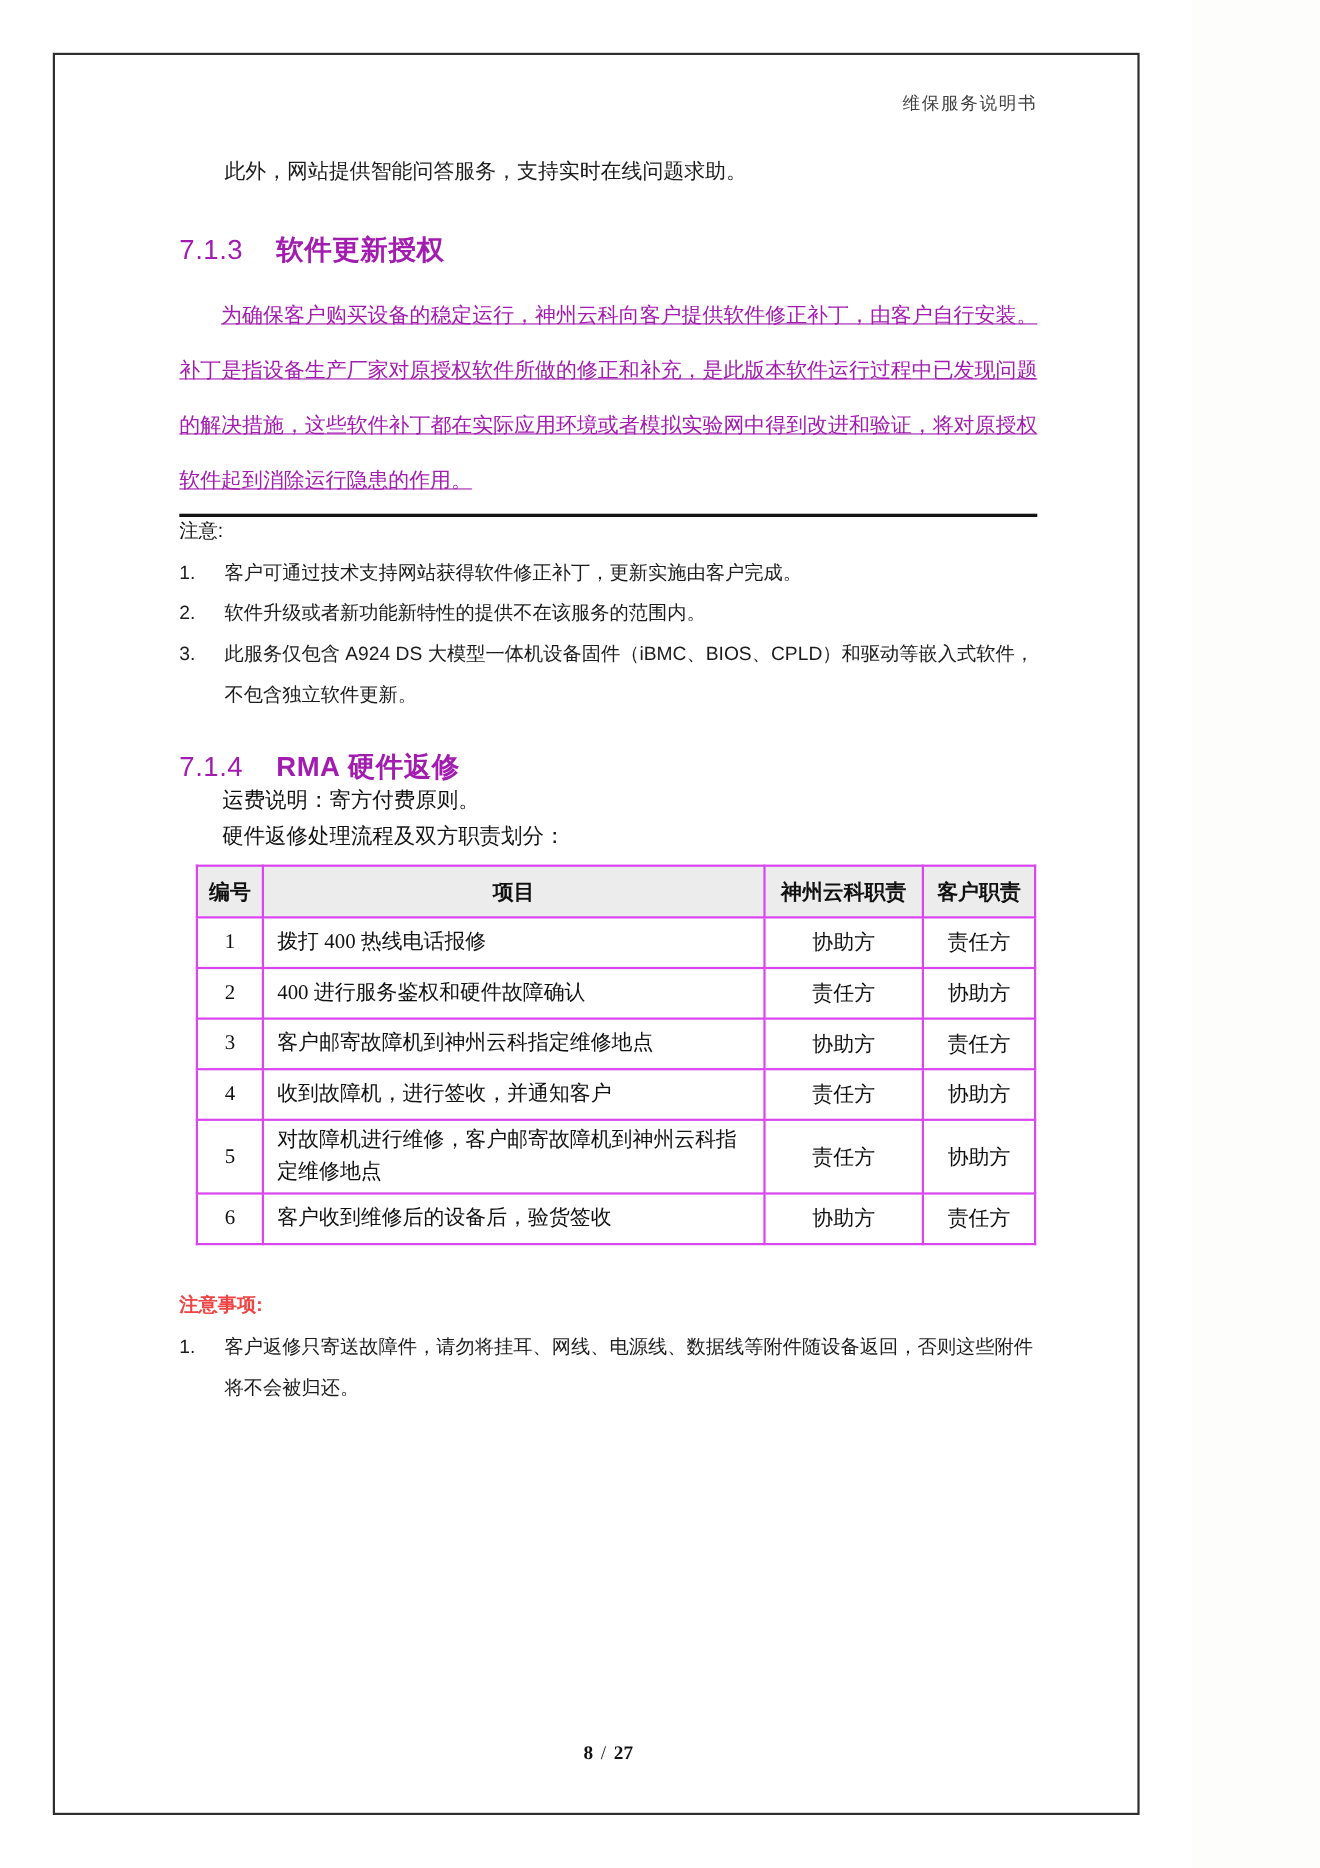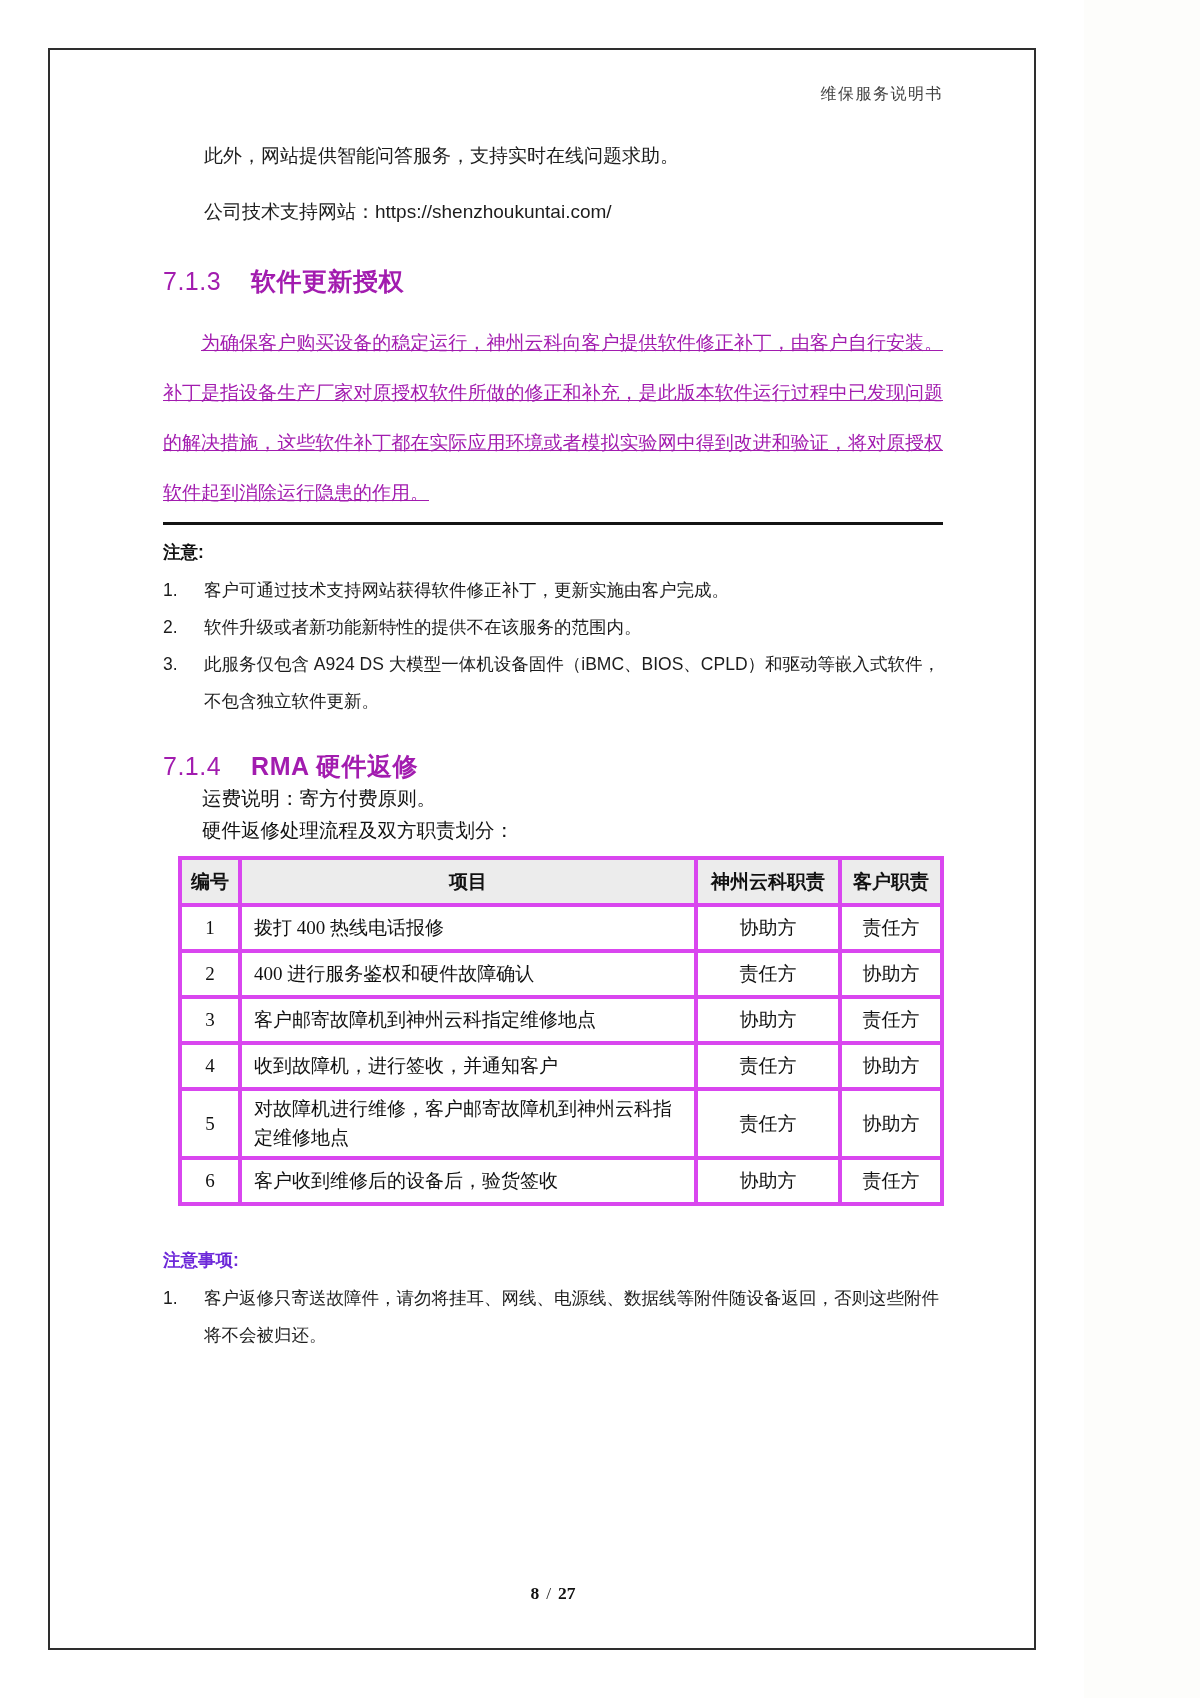--- a/index.html
+++ b/index.html
@@ -40,52 +40,51 @@
     margin-top:20px;
     font-size:19px; line-height:50px;
     text-align:justify; text-indent:38px; color:#a21caf;text-decoration:underline;
   }
   .divider {
     margin-top:4px;
     border-top:3px solid #141414;
     width:100%; height:0;
   }
   .note-label {
-    margin-top:15px;
-    font-size:17.5px; font-weight:bold; color:#111;
+    font-size:17.5px; font-weight:normal; color:#111;
   }
   .note-list { margin-top:8px; }
   .note-item { display:flex; font-size:17.5px; line-height:37px; color:#1c1c1c; }
   .note-num { width:41px; flex:none; }
   .note-text { flex:1; }
   .serif-p {
     font-family:"Liberation Serif","DejaVu Serif",serif;
     font-size:19.5px; line-height:32px; color:#121212;
     text-indent:39px; text-align:justify;
   }
   .serif-p.p1 { margin-top:22px; }
   .rma-table-wrap { margin-top:9px; margin-left:15px; width:762px; }
   table.rma {
     border-collapse:collapse; width:100%; table-layout:fixed;
     font-family:"Liberation Serif","DejaVu Serif",serif;
     font-size:19px; color:#111;
   }
   table.rma th, table.rma td {
-    border:4px solid #d946ef;
+    border:2px solid #d946ef;
     vertical-align:middle;
   }
   table.rma th {
     height:47px;
     background:var(--table_header_bg,#ececec);
     font-weight:bold; text-align:center;
   }
   table.rma td { height:46px; text-align:center; }
   table.rma td.item-cell { text-align:left; padding:4px 12px; line-height:1.5; }
   table.rma tr.tall td { height:62px; }
-  .notes2-label { margin-top:42px; font-size:17.5px; font-weight:bold; color:#6d28d9; }
+  .notes2-label { margin-top:42px; font-size:17.5px; font-weight:bold; color:#ef4444; }
   .footer {
     position:absolute; left:163px; top:1583px; width:780px;
     text-align:center;
     font-family:"Liberation Serif","DejaVu Serif",serif;
     font-size:17.5px; color:#111;
   }
   .footer .pg { font-weight:bold; }
   .footer .sep { margin:0 7px; font-weight:normal; color:#222; }
 </style>
 </head>
@@ -93,21 +92,20 @@
 
 <div class="page">
   <div class="border-frame"></div>
 
   <div class="content">
 
     <div class="header-right">维保服务说明书</div>
 
     <p class="intro-p first">此外，网站提供智能问答服务，支持实时在线问题求助。</p>
 
-    <p class="intro-p second"><span>公司技术支持网站：</span><span>https://shenzhoukuntai.com/</span></p>
 
     <div class="sec-heading">
       <span class="sec-num">7.1.3</span><span>软件更新授权</span>
     </div>
 
     <p class="body-713">为确保客户购买设备的稳定运行，神州云科向客户提供软件修正补丁，由客户自行安装。补丁是指设备生产厂家对原授权软件所做的修正和补充，是此版本软件运行过程中已发现问题的解决措施，这些软件补丁都在实际应用环境或者模拟实验网中得到改进和验证，将对原授权软件起到消除运行隐患的作用。</p>
 
     <div class="divider"></div>
 
     <div class="note-label">注意:</div>

